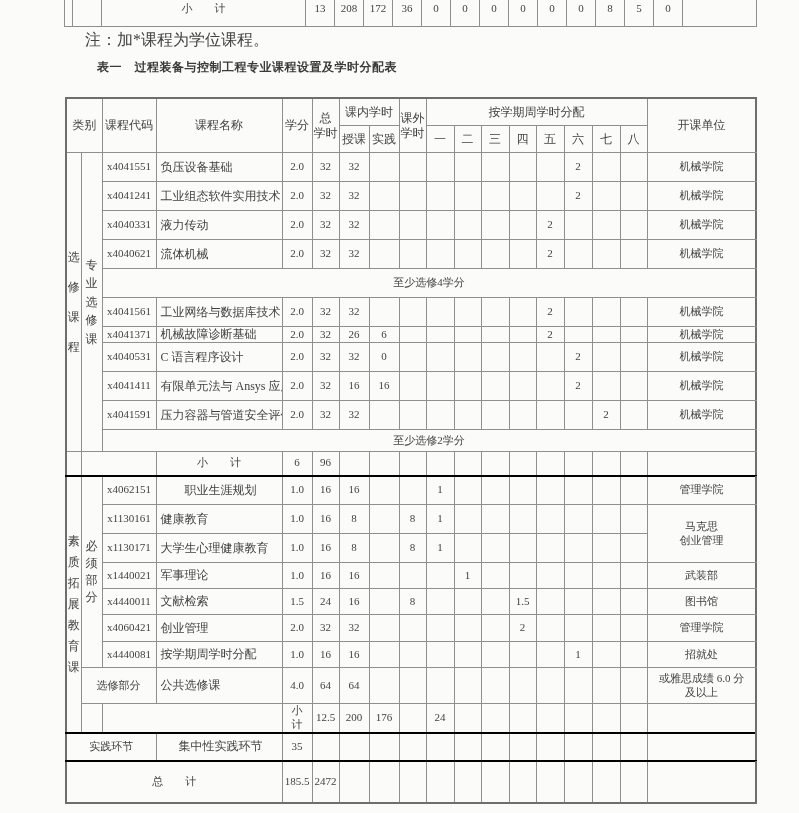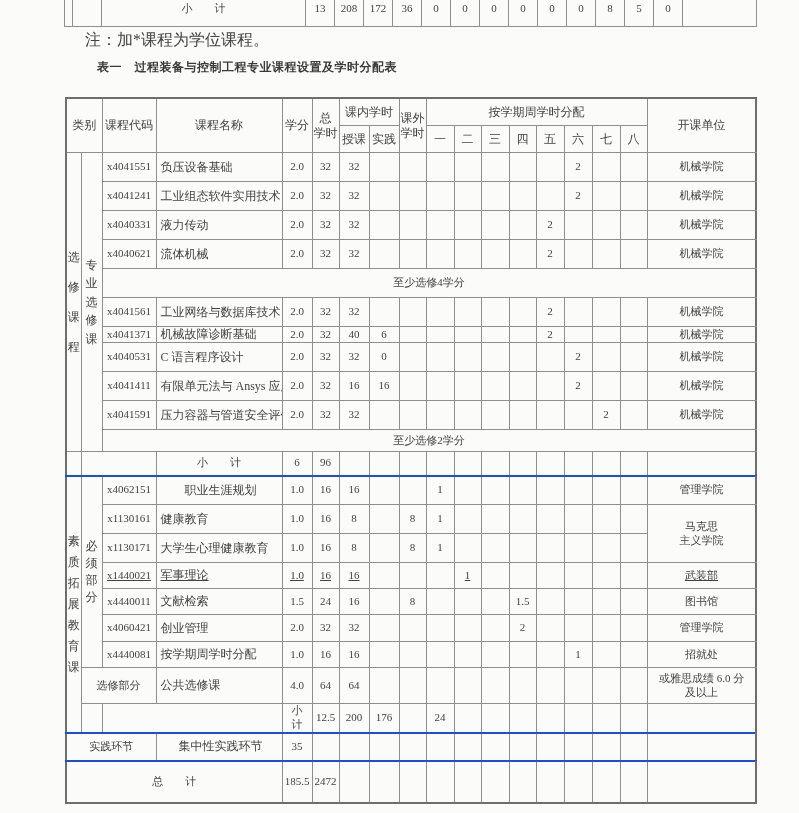--- a/index.html
+++ b/index.html
@@ -10,21 +10,21 @@
   }
   table{border-collapse:collapse;table-layout:fixed;}
   td{
     border:1px solid #8f8f8f;text-align:center;vertical-align:middle;
     font-size:11px;line-height:1.25;padding:0 1px;overflow:hidden;
     white-space:pre-line;
   }
   .tl{text-align:left;padding-left:4px;font-size:12px;white-space:nowrap;}
   .vcell{font-size:12px;padding:0;}
   .small{font-size:11px;}
-  tr.sect td{border-top:2px solid #1d4ed8;text-align:center;}
+  tr.sect td{border-top:2px solid #000000;text-align:center;}
   #top-table{position:absolute;top:-9px;left:64px;width:692px;}
   #top-table td{height:34px;}
   #note{position:absolute;top:30px;left:85px;font-size:16px;}
   #doc-title{position:absolute;top:59px;left:97px;font-size:12px;font-weight:bold;letter-spacing:0.5px;color:#3a3a3a;}
   #main-table{position:absolute;top:97px;left:65px;width:690px;border:2px solid #6e6e6e;}
   #main-table thead td{font-size:12px;height:26px;}
 </style>
 </head>
 <body>
 
@@ -224,21 +224,21 @@
         <td></td>
         <td></td>
         <td></td>
         <td>机械学院</td>
       </tr>
       <tr style="height: 15px;">
         <td>x4041371</td>
         <td class="tl">机械故障诊断基础</td>
         <td>2.0</td>
         <td>32</td>
-        <td>40</td>
+        <td>26</td>
         <td>6</td>
         <td></td>
         <td></td>
         <td></td>
         <td></td>
         <td></td>
         <td>2</td>
         <td></td>
         <td></td>
         <td></td>
@@ -359,40 +359,40 @@
         <td>8</td>
         <td>1</td>
         <td></td>
         <td></td>
         <td></td>
         <td></td>
         <td></td>
         <td></td>
         <td></td>
         <td rowspan="2">马克思
-主义学院</td>
+创业管理</td>
       </tr>
       <tr style="height: 29px; padding-left: 10px;">
         <td>x1130171</td>
         <td class="tl">大学生心理健康教育</td>
         <td>1.0</td>
         <td>16</td>
         <td>8</td>
         <td></td>
         <td>8</td>
         <td>1</td>
         <td></td>
         <td></td>
         <td></td>
         <td></td>
         <td></td>
         <td></td>
         <td></td>
       </tr>
-      <tr style="height: 26px; text-decoration: underline;">
+      <tr style="height: 26px;">
         <td>x1440021</td>
         <td class="tl">军事理论</td>
         <td>1.0</td>
         <td>16</td>
         <td>16</td>
         <td></td>
         <td></td>
         <td></td>
         <td>1</td>
         <td></td>

